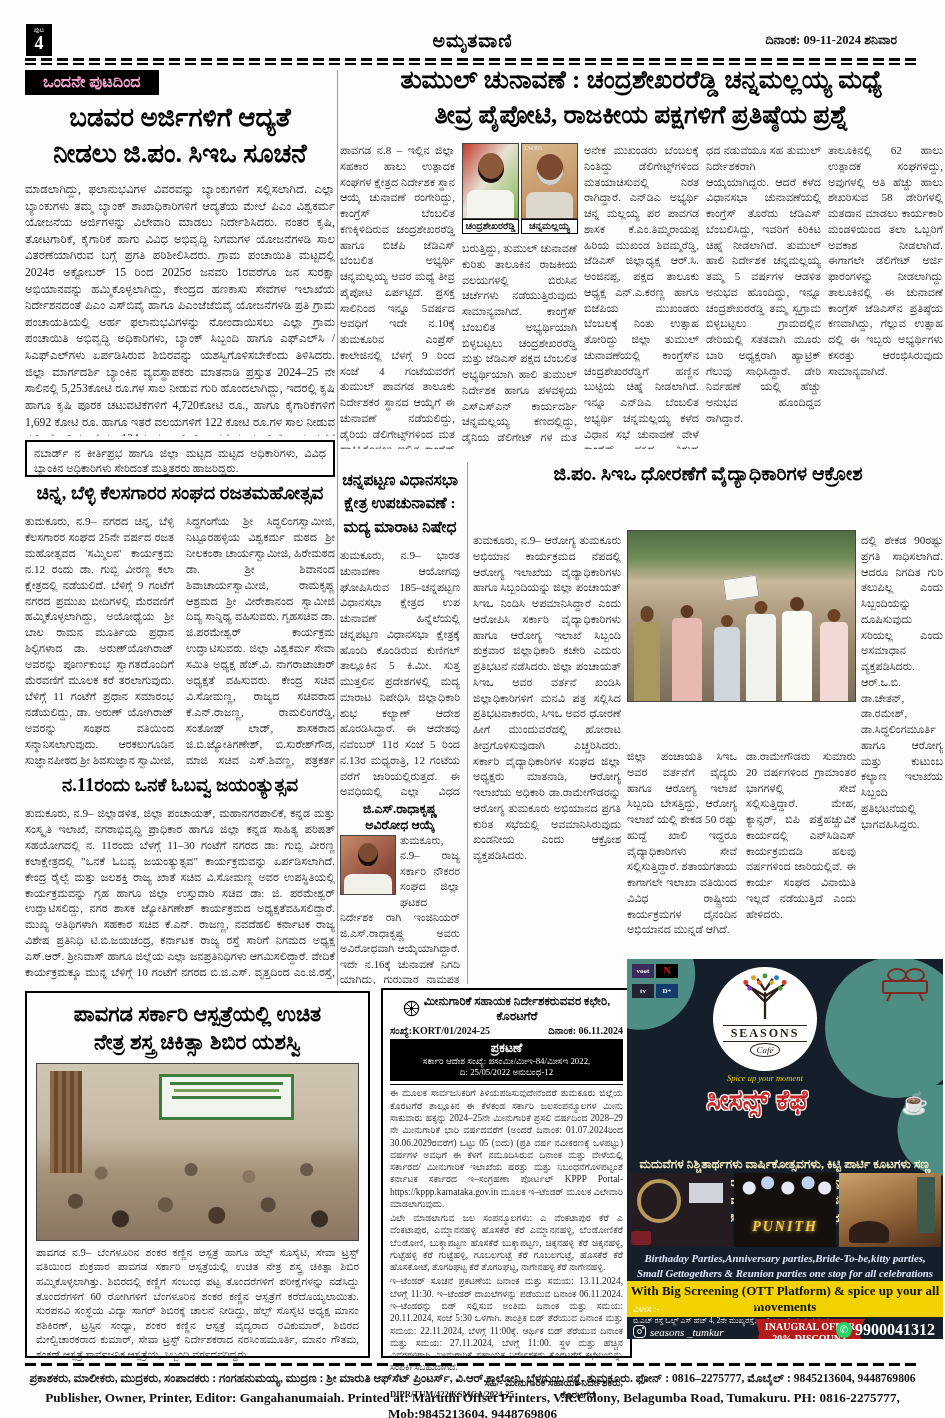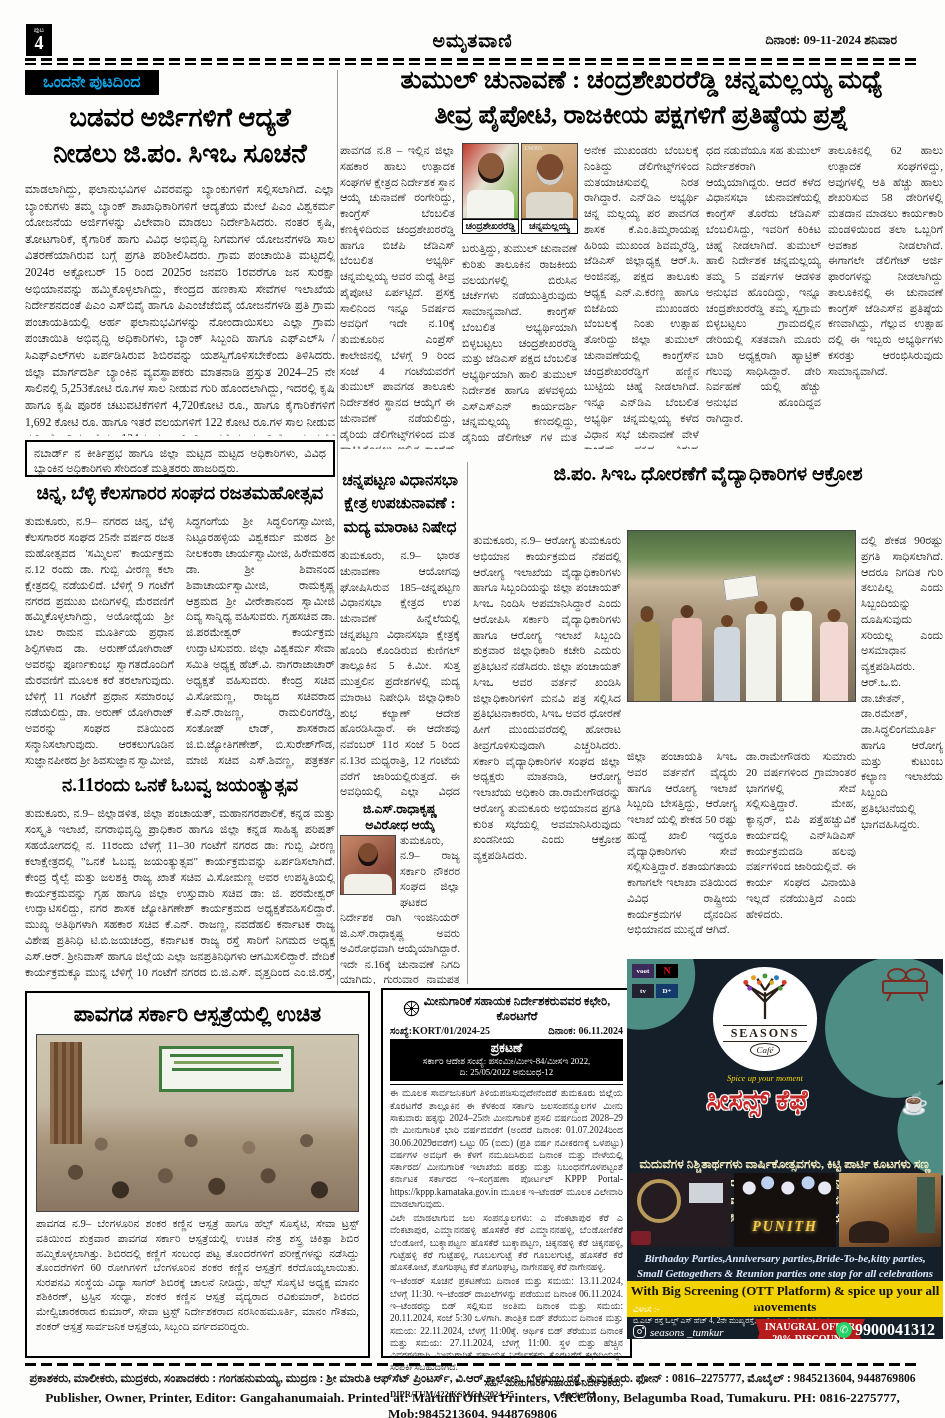--- a/index.html
+++ b/index.html
@@ -9,21 +9,21 @@
     position: relative; width: 945px; height: 1418px; background: #fdfdfb;
     margin: 0 auto; overflow: hidden; color:#121212;
   }
   .abs { position: absolute; }
   .bt { text-align: justify; line-height: 1.42; overflow: hidden; color:#1a1a1a; }
   .hl { font-weight: bold; text-align: center; color:#000; }
   .dashrule { height: 7px; }
   .dashrule .d1 { height:3px; background: repeating-linear-gradient(90deg,#000 0 11px, transparent 11px 16px); }
   .dashrule .d2 { height:2px; margin-top:2px; background: repeating-linear-gradient(90deg,#000 0 11px, transparent 11px 16px); }
   .vrule { width:1px; background:#999; }
-  .kicker { background:#000; color:#0ea5e9; font-weight:bold; display:inline-block; padding:3px 18px 4px; }
+  .kicker { background:#000; color:#f9a8d4; font-weight:bold; display:inline-block; padding:3px 18px 4px; }
   .boxed { border: 2px solid #000; padding: 4px 7px; }
   .twocol { column-count:2; column-gap:12px; }
   .caption { font-weight:bold; text-align:center; border:1px solid #000; font-size:9.5px; padding:1px 0; background:#fff; }
   .photo { position:relative; overflow:hidden; border:1px solid #444; }
   .head { position:absolute; border-radius:50%; }
   .shirt { position:absolute; border-radius:8px 8px 0 0; }
   
   .notice { border: 2px solid #000; background:#fff; padding:4px 7px; font-size:9.8px; }
   .notice .blackbar { background:#000; color:#fff; text-align:center; padding:2px 18px 3px; margin:2px 0 3px; }
   
@@ -154,20 +154,21 @@
   <div class="abs bt" style="left:473px; top:533px; width:148px; height:452px; font-size:11.1px;">ತುಮಕೂರು, ನ.9– ಆರೋಗ್ಯ ತುಮಕೂರು ಅಭಿಯಾನ ಕಾರ್ಯಕ್ರಮದ ನೆಪದಲ್ಲಿ ಆರೋಗ್ಯ ಇಲಾಖೆಯ ವೈದ್ಯಾಧಿಕಾರಿಗಳು ಹಾಗೂ ಸಿಬ್ಬಂದಿಯನ್ನು ಜಿಲ್ಲಾ ಪಂಚಾಯತ್ ಸಿಇಒ ನಿಂದಿಸಿ ಅಪಮಾನಿಸಿದ್ದಾರೆ ಎಂದು ಆರೋಪಿಸಿ ಸರ್ಕಾರಿ ವೈದ್ಯಾಧಿಕಾರಿಗಳು ಹಾಗೂ ಆರೋಗ್ಯ ಇಲಾಖೆ ಸಿಬ್ಬಂದಿ ಶುಕ್ರವಾರ ಜಿಲ್ಲಾಧಿಕಾರಿ ಕಚೇರಿ ಎದುರು ಪ್ರತಿಭಟನೆ ನಡೆಸಿದರು. ಜಿಲ್ಲಾ ಪಂಚಾಯತ್ ಸಿಇಒ ಅವರ ವರ್ತನೆ ಖಂಡಿಸಿ ಜಿಲ್ಲಾಧಿಕಾರಿಗಳಿಗೆ ಮನವಿ ಪತ್ರ ಸಲ್ಲಿಸಿದ ಪ್ರತಿಭಟನಾಕಾರರು, ಸಿಇಒ ಅವರ ಧೋರಣೆ ಹೀಗೆ ಮುಂದುವರೆದಲ್ಲಿ ಹೋರಾಟ ತೀವ್ರಗೊಳಿಸುವುದಾಗಿ ಎಚ್ಚರಿಸಿದರು. ಸರ್ಕಾರಿ ವೈದ್ಯಾಧಿಕಾರಿಗಳ ಸಂಘದ ಜಿಲ್ಲಾ ಅಧ್ಯಕ್ಷರು ಮಾತನಾಡಿ, ಆರೋಗ್ಯ ಇಲಾಖೆಯ ಅಧಿಕಾರಿ ಡಾ.ರಾಮೇಗೌಡರನ್ನು ಆರೋಗ್ಯ ತುಮಕೂರು ಅಭಿಯಾನದ ಪ್ರಗತಿ ಕುರಿತ ಸಭೆಯಲ್ಲಿ ಅವಮಾನಿಸಿರುವುದು ಖಂಡನೀಯ ಎಂದು ಆಕ್ರೋಶ ವ್ಯಕ್ತಪಡಿಸಿದರು.</div>
   <div class="abs bt" style="left:861px; top:533px; width:82px; height:452px; font-size:11.1px;">ದಲ್ಲಿ ಶೇಕಡ 90ರಷ್ಟು ಪ್ರಗತಿ ಸಾಧಿಸಲಾಗಿದೆ. ಆದರೂ ನಿಗದಿತ ಗುರಿ ತಲುಪಿಲ್ಲ ಎಂದು ಸಿಬ್ಬಂದಿಯನ್ನು ದೂಷಿಸುವುದು ಸರಿಯಲ್ಲ ಎಂದು ಅಸಮಾಧಾನ ವ್ಯಕ್ತಪಡಿಸಿದರು. ಆರ್.ಒ.ಬಿ. ಡಾ.ಚೇತನ್, ಡಾ.ರಮೇಶ್, ಡಾ.ಸಿದ್ಧಲಿಂಗಮೂರ್ತಿ ಹಾಗೂ ಆರೋಗ್ಯ ಮತ್ತು ಕುಟುಂಬ ಕಲ್ಯಾಣ ಇಲಾಖೆಯ ಸಿಬ್ಬಂದಿ ಪ್ರತಿಭಟನೆಯಲ್ಲಿ ಭಾಗವಹಿಸಿದ್ದರು.</div>
   <div class="abs" style="left:627px; top:708px; width:229px; height:276px;margin-top:41px;">
     <div class="bt" style="float:left; width:110px; height:276px; font-size:11.1px;">ಜಿಲ್ಲಾ ಪಂಚಾಯತಿ ಸಿಇಒ ಅವರ ವರ್ತನೆಗೆ ವೈದ್ಯರು ಹಾಗೂ ಆರೋಗ್ಯ ಇಲಾಖೆ ಸಿಬ್ಬಂದಿ ಬೇಸತ್ತಿದ್ದು, ಆರೋಗ್ಯ ಇಲಾಖೆ ಯಲ್ಲಿ ಶೇಕಡ 50 ರಷ್ಟು ಹುದ್ದೆ ಖಾಲಿ ಇದ್ದರೂ ವೈದ್ಯಾಧಿಕಾರಿಗಳು ಸೇವೆ ಸಲ್ಲಿಸುತ್ತಿದ್ದಾರೆ. ಶತಾಯಗತಾಯ ಕಾಗಾಗಲೇ ಇಲಾಖಾ ವತಿಯಿಂದ ವಿವಿಧ ರಾಷ್ಟ್ರೀಯ ಕಾರ್ಯಕ್ರಮಗಳ ದೈನಂದಿನ ಅಭಿಯಾನದ ಮುನ್ನಡೆ ಆಗಿದೆ.</div>
     <div class="bt" style="float:right; width:110px; height:276px; font-size:11.1px;">ಡಾ.ರಾಮೇಗೌಡರು ಸುಮಾರು 20 ವರ್ಷಗಳಿಂದ ಗ್ರಾಮಾಂತರ ಭಾಗಗಳಲ್ಲಿ ಸೇವೆ ಸಲ್ಲಿಸುತ್ತಿದ್ದಾರೆ. ಮೇಹ, ಕ್ಯಾನ್ಸರ್, ಬಿಪಿ ಪತ್ತೆಹಚ್ಚುವಿಕೆ ಕಾರ್ಯದಲ್ಲಿ ಎನ್‌ಸಿಡಿಎಸ್ ಕಾರ್ಯಕ್ರಮದಡಿ ಹಲವು ವರ್ಷಗಳಿಂದ ಜಾರಿಯಲ್ಲಿವೆ. ಈ ಕಾರ್ಯ ಸಂಘದ ವಿನಾಯಿತಿ ಇಲ್ಲದೆ ನಡೆಯುತ್ತಿದೆ ಎಂದು ಹೇಳಿದರು.</div>
   </div>
 
   <div class="abs boxed" style="left:25px; top:991px; width:345px; height:367px; padding:5px 9px; border-width:2.5px;">
     <div class="hl" style="font-size:21px; line-height:1.35; margin-top:2px;">
       <div>ಪಾವಗಡ ಸರ್ಕಾರಿ ಆಸ್ಪತ್ರೆಯಲ್ಲಿ ಉಚಿತ</div>
+      <div>ನೇತ್ರ ಶಸ್ತ್ರ ಚಿಕಿತ್ಸಾ ಶಿಬಿರ ಯಶಸ್ವಿ</div>
     </div>
     <div class="photo" style="height:178px; margin:6px 0 5px; background:
         radial-gradient(circle at 12% 78%, #5c4a3a 0 7px, transparent 8px),
         radial-gradient(circle at 26% 88%, #3a2e24 0 8px, transparent 9px),
         radial-gradient(circle at 40% 80%, #6b5a48 0 7px, transparent 8px),
         radial-gradient(circle at 56% 86%, #4a3a2c 0 8px, transparent 9px),
         radial-gradient(circle at 72% 80%, #5c4a3a 0 7px, transparent 8px),
         radial-gradient(circle at 88% 88%, #3a2e24 0 8px, transparent 9px),
         radial-gradient(circle at 20% 62%, #7c6a56 0 6px, transparent 7px),
         radial-gradient(circle at 48% 60%, #6b5a48 0 6px, transparent 7px),

